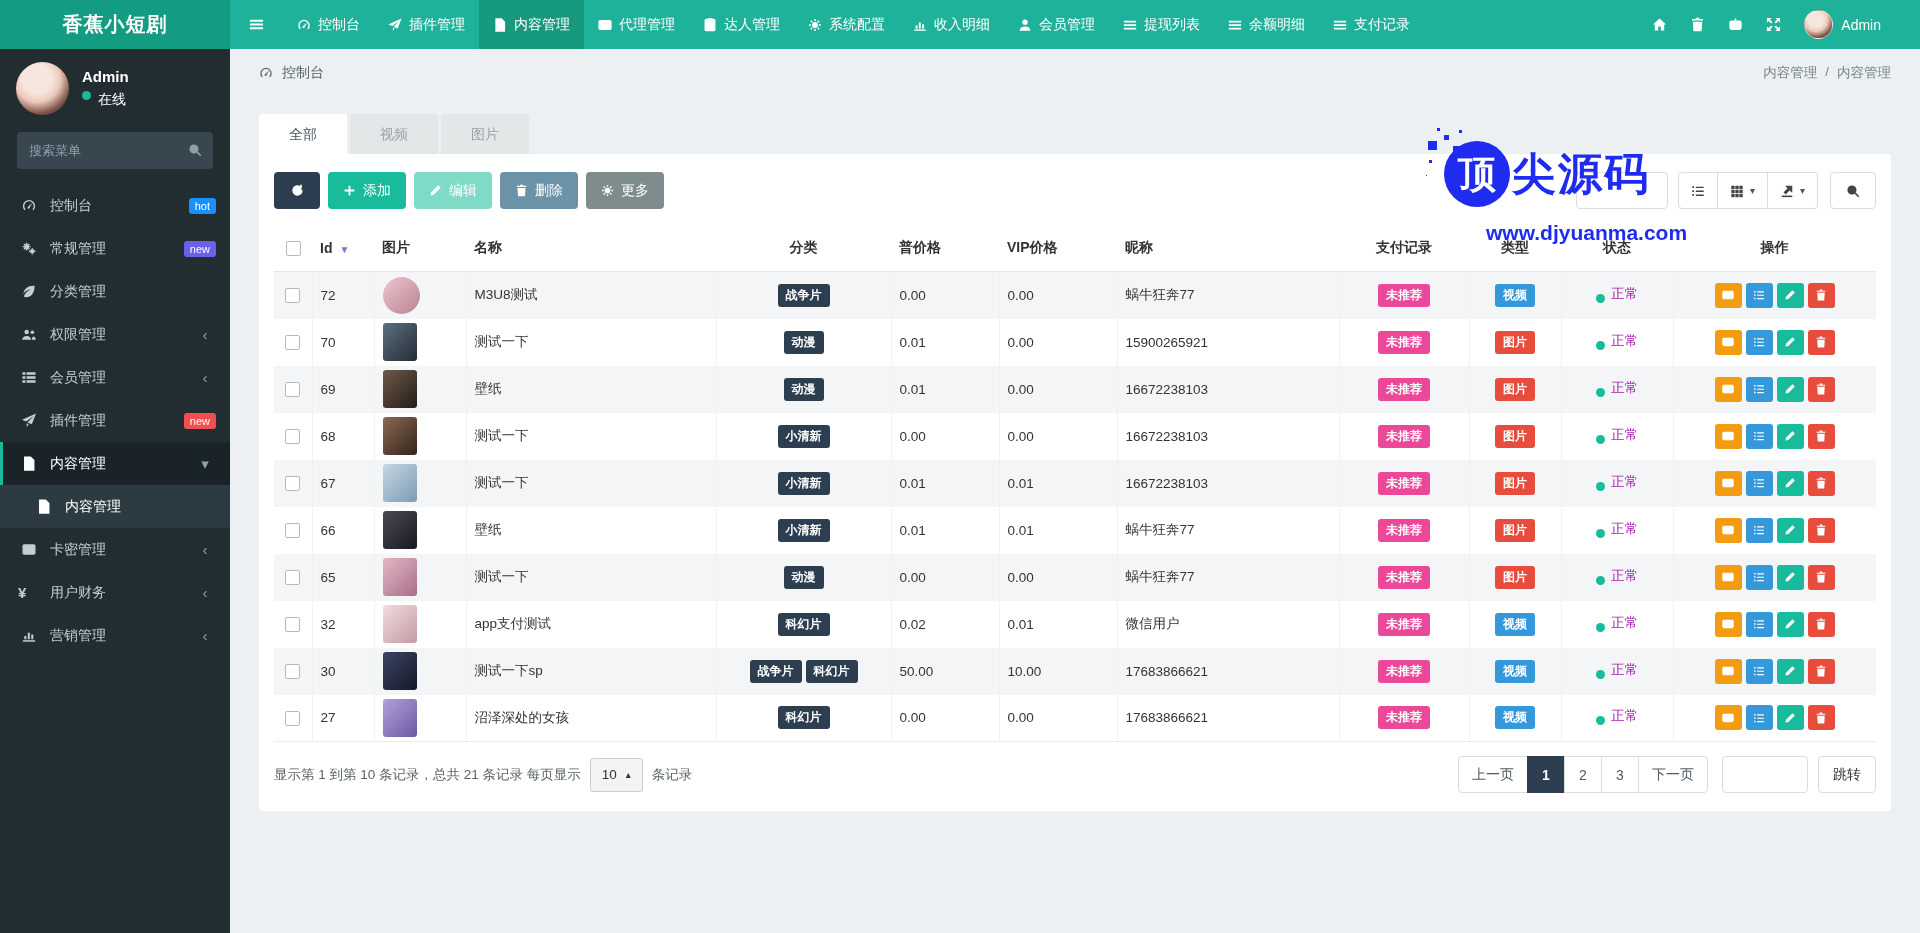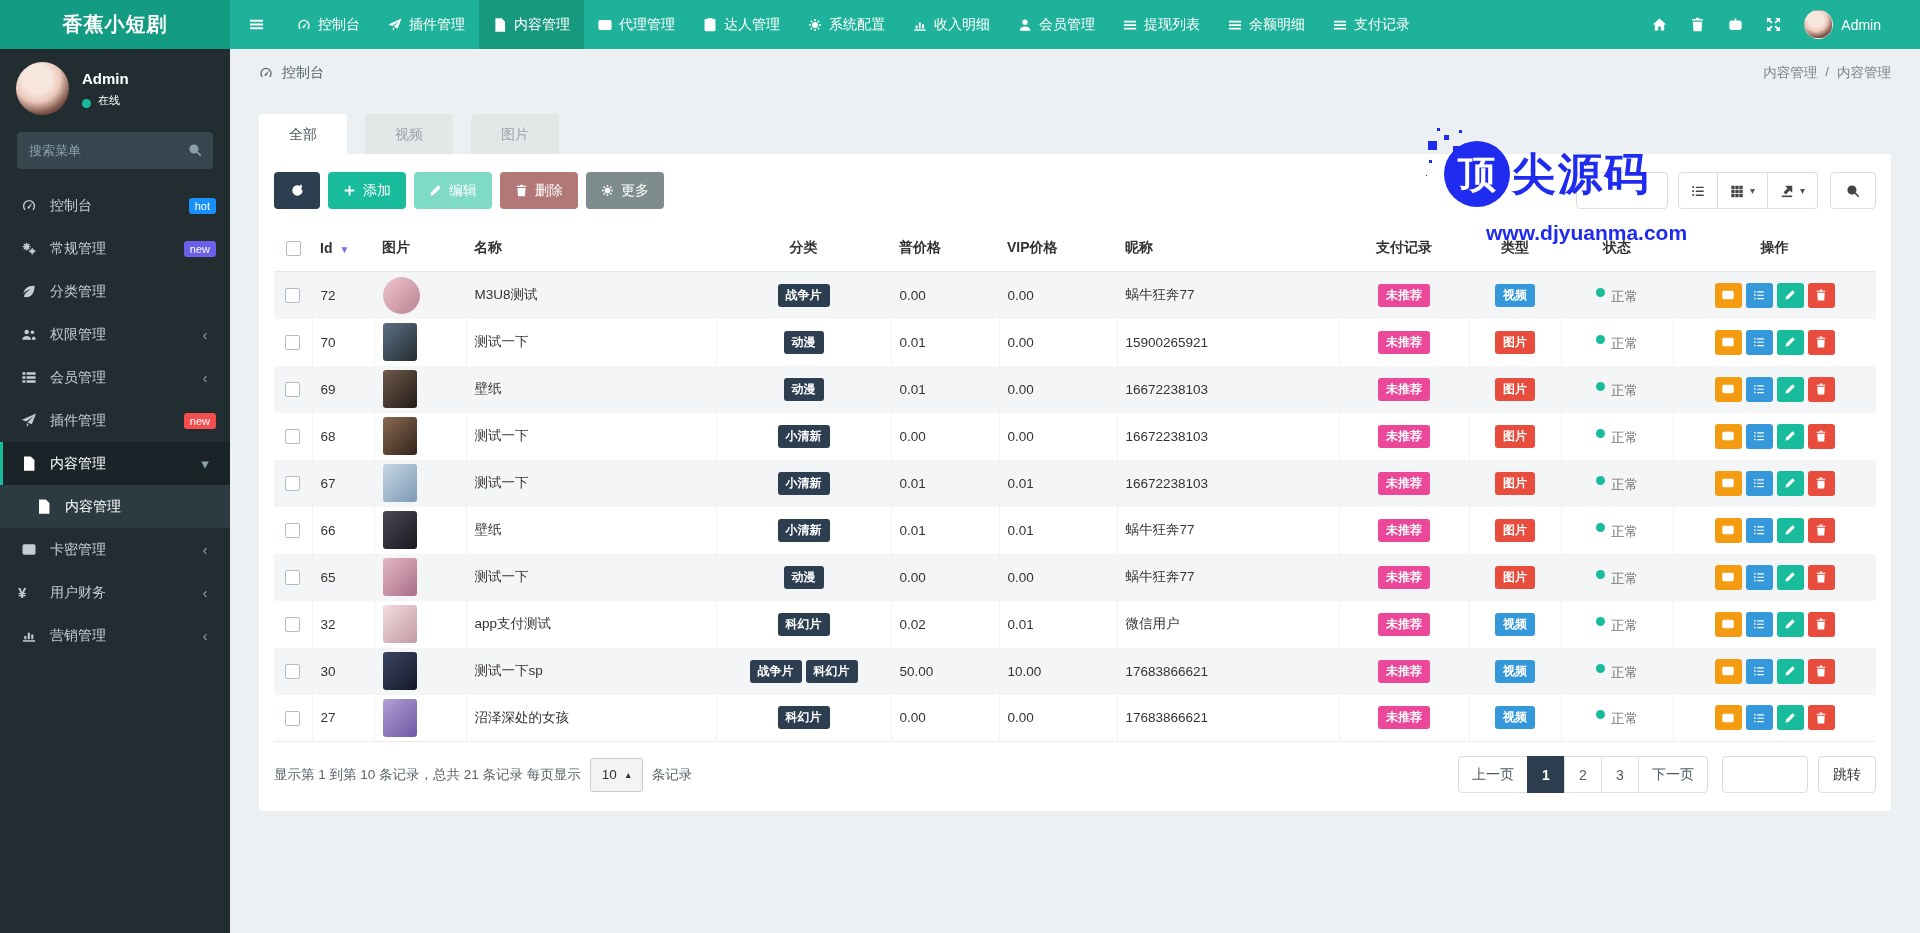--- a/index.html
+++ b/index.html
@@ -18,21 +18,21 @@
 .nav-item.active{background:#17997f}
 .nav-right{display:flex;align-items:center;gap:23px;padding:0 16px;color:#fff;margin-left:auto}
 .nav-ic{display:inline-flex;font-size:15px;color:#fff}
 .nav-user{display:flex;align-items:center;gap:8px;font-size:14px}
 .nav-avatar{width:29px;height:29px;border-radius:50%;background:radial-gradient(circle at 40% 32%,#f7e6dd 0 30%,#ecc9bb 48%,#7a5246 72%,#402d26 100%);border:1px solid rgba(255,255,255,.5)}
 
 .sidebar{position:fixed;top:49px;left:0;bottom:0;width:230px;background:#222d32;color:#c3ced3;z-index:50}
 .user-panel{display:flex;gap:13px;padding:13px 16px 11px;align-items:center}
 .avatar-big{width:53px;height:53px;border-radius:50%;background:radial-gradient(circle at 40% 32%,#f7e6dd 0 30%,#ecc9bb 48%,#7a5246 72%,#402d26 100%);flex:none}
 .user-name{color:#fff;font-weight:bold;font-size:15px}
-.user-status{font-size:11px;color:#fff;display:flex;gap:7px;align-items:flex-end;margin-top:6px}
+.user-status{font-size:14px;color:#fff;display:flex;gap:7px;align-items:flex-start;margin-top:6px}
 .dot{width:9px;height:9px;border-radius:50%;background:#18bc9c;flex:none}
 .side-search{margin:6px 17px 15px;position:relative}
 .side-search input{width:100%;height:37px;background:#38474f;border:none;border-radius:4px;padding:0 32px 0 12px;color:#cfd8dc;font-size:13px;outline:none;font-family:inherit}
 .side-search input::placeholder{color:#8ba1ab}
 .side-search .icon{position:absolute;right:11px;top:11px;color:#8ba1ab;font-size:14px}
 .menu{list-style:none}
 .menu-item{display:flex;align-items:center;height:43px;padding:0 14px 0 15px;font-size:14px;cursor:pointer;border-left:3px solid transparent;gap:10px}
 .menu-item .icon{font-size:15px;width:22px;flex:none}
 .menu-item .label{flex:1}
 .menu-item.active{background:#1a2327;border-left-color:#18bc9c;color:#fff}
@@ -41,33 +41,33 @@
 .submenu{list-style:none;background:#2c3b41}
 .submenu .menu-item{padding-left:33px;border-left:none;color:#fff}
 .yen{font-weight:bold;font-size:15px;font-style:normal;display:inline-block;width:22px}
 
 .main{margin-left:230px;padding-top:49px}
 .crumbbar{height:47px;display:flex;align-items:center;justify-content:space-between;padding:0 29px;color:#55666d;font-size:14px}
 .crumb-left{display:flex;gap:9px;align-items:center}
 .crumb-left .icon{font-size:14px;color:#5b6b72}
 .crumb-right{font-size:13.5px;color:#76848b;display:flex;gap:8px}
 .content{padding:0 29px}
-.tabs{display:flex;gap:18px;margin-top:18px}
+.tabs{display:flex;gap:3px;margin-top:18px}
 .tab{height:40px;line-height:40px;padding:0 30px;background:#e3e7e8;color:#99a4a9;font-size:14px;border-radius:3px 3px 0 0;cursor:pointer}
 .tab.active{background:#fff;color:#49565c}
 .panel{background:#fff;position:relative;border-radius:0 3px 3px 3px;padding:18px 15px 0;min-height:647px}
 
 .toolbar{display:flex;align-items:center}
 .btn{height:37px;border:none;border-radius:4px;color:#fff;font-size:14px;display:inline-flex;align-items:center;gap:7px;padding:0 15px;cursor:pointer;font-family:inherit}
 .btn .icon{font-size:13px}
 .btn+.btn{margin-left:8px}
 .btn-refresh{background:#2c3e50;width:46px;justify-content:center;padding:0}
 .btn-add{background:#18bc9c}
 .btn-edit{background:#18bc9c;opacity:.55}
-.btn-del{background:#7f1d1d;opacity:.6}
+.btn-del{background:#0c4a6e;opacity:.6}
 .btn-more{background:#7f8c8d}
 .toolbar-right{margin-left:auto;display:flex;align-items:center}
 .search-input{width:92px;height:37px;border:1px solid #ddd;border-radius:4px;padding:0 10px;font-family:inherit;font-size:14px;outline:none}
 .btn-group{display:flex;margin-left:10px}
 .tool-btn{height:37px;border:1px solid #ddd;background:#fff;display:inline-flex;align-items:center;gap:6px;padding:0 12px;color:#444;cursor:pointer;font-family:inherit}
 .tool-btn .icon{font-size:14px}
 .btn-group .tool-btn{border-radius:0}
 .btn-group .tool-btn:first-child{border-radius:4px 0 0 4px}
 .btn-group .tool-btn:last-child{border-radius:0 4px 4px 0}
 .btn-group .tool-btn+.tool-btn{border-left:none}
@@ -87,21 +87,21 @@
 td{font-size:13.5px;padding:4px 8px;height:47px;border-left:1px solid #f1f2f3;overflow:hidden;white-space:nowrap}
 td:first-child{border-left:none}
 tbody tr:nth-child(odd){background:#f4f5f6}
 .tc{text-align:center}
 .cb{display:inline-block;width:15px;height:15px;border:1px solid #b3bbc2;border-radius:2px;background:#fff;vertical-align:middle;cursor:pointer}
 .sort{font-size:10px;color:#7e72d8;margin-left:7px}
 .thumb{display:inline-block;width:34px;height:38px;border-radius:3px;vertical-align:middle}
 .cat-badge{display:inline-block;background:#2c3e50;color:#fff;font-size:12px;font-weight:bold;padding:3px 8px;border-radius:3px;margin:0 2px}
 .rec-badge{display:inline-block;background:#ec4899;color:#fff;font-size:12px;font-weight:bold;padding:3px 8px;border-radius:3px}
 .type-badge{display:inline-block;color:#fff;font-size:12px;font-weight:bold;padding:3px 8px;border-radius:3px}
-.status{color:#737373;display:inline-flex;align-items:flex-start;gap:6px}
+.status{color:#a21caf;display:inline-flex;align-items:flex-end;gap:6px}
 .sdot{width:9px;height:9px;border-radius:50%;background:#18bc9c;display:inline-block}
 .op-btn{display:inline-flex;width:27px;height:25px;border-radius:3px;align-items:center;justify-content:center;color:#fff;margin:0 2px}
 .op-btn .icon{font-size:12px}
 
 .table-footer{display:flex;align-items:center;padding:14px 0 18px;color:#5a6268;font-size:13.5px}
 .size-select{display:inline-flex;align-items:center;gap:9px;border:1px solid #ccc;background:#f2f3f4;border-radius:3px;height:34px;padding:0 11px;margin:0 9px;color:#333;cursor:pointer}
 .size-select .caret-sm{color:#333}
 .pager{margin-left:auto;display:flex;align-items:flex-start}
 .page-btn{min-width:38px;height:37px;border:1px solid #ddd;background:#fff;display:inline-flex;align-items:center;justify-content:center;padding:0 13px;color:#4f5b62;font-size:14px;margin-left:-1px}
 .page-btn.first{border-radius:4px 0 0 4px;margin-left:0}

